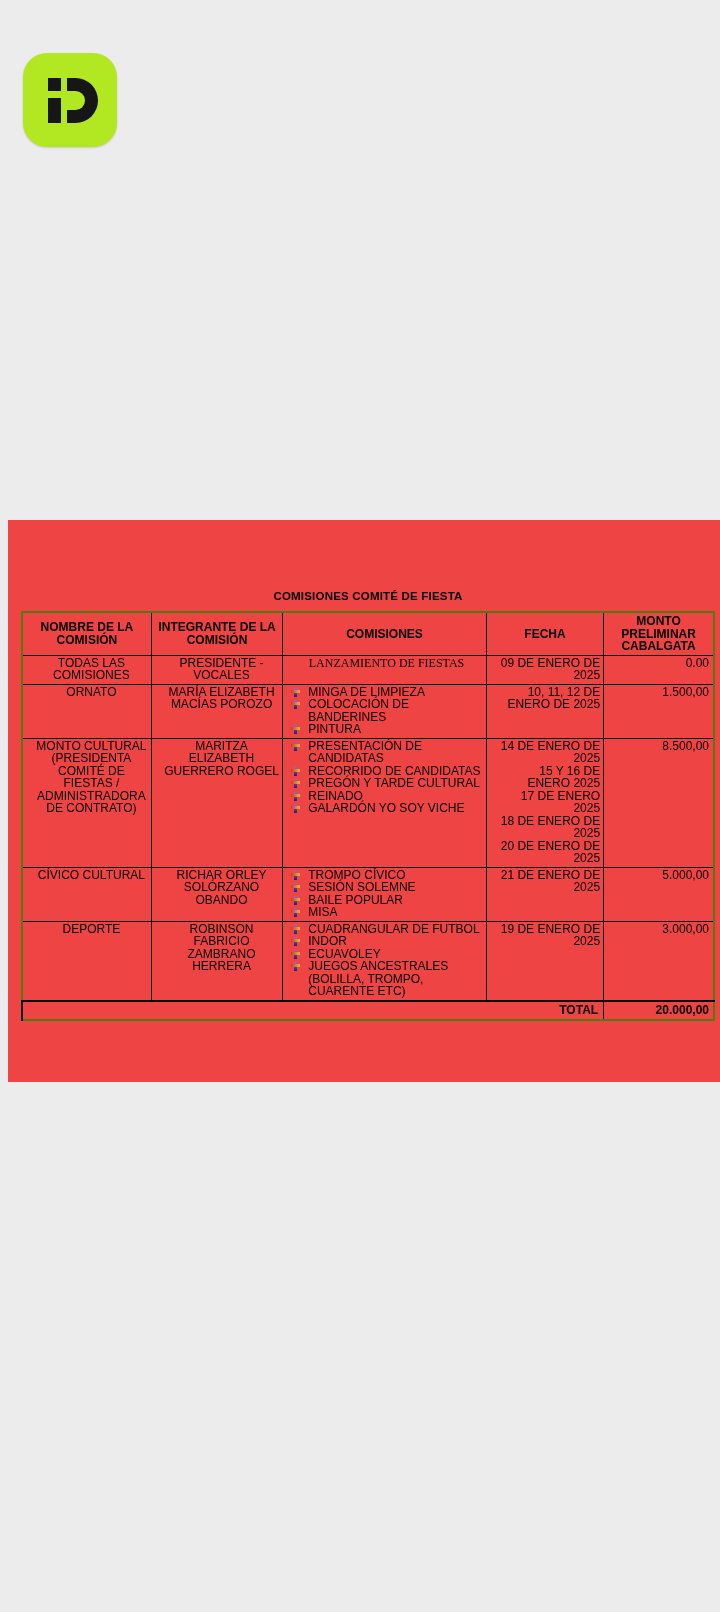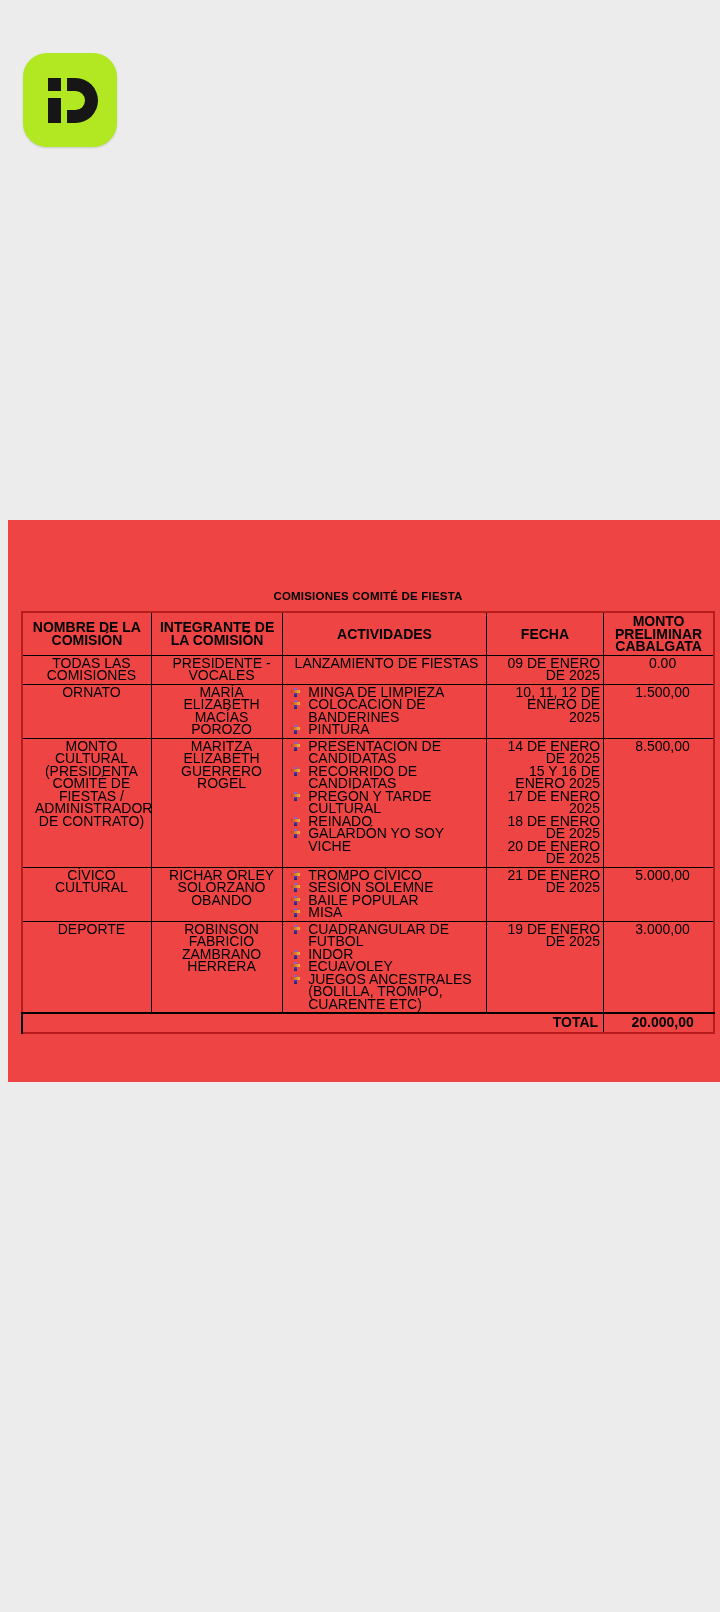--- a/index.html
+++ b/index.html
@@ -49,50 +49,51 @@
     font-size: 11.5px;
     font-weight: bold;
     letter-spacing: 0.2px;
     margin-bottom: 9px;
   }
 
   table.comisiones {
     width: 100%;
     border-collapse: collapse;
     table-layout: fixed;
-    font-size: 14px;
+    font-size: 12px;
     line-height: 12.5px;
-    border: 2px solid #b91c1c;
+    border: 2px solid #4d7c0f;
   }
   .comisiones th, .comisiones td {
     border: 1px solid #000;
     vertical-align: top;
     overflow: hidden;
   }
   .comisiones th {
     font-weight: bold;
     text-align: center;
     padding: 2px 2px;
     border-bottom: 1.5px solid #000;
     vertical-align: middle;
   }
   .comisiones td { padding: 1px 3px 2px 12px; }
   td.c-nombre, td.c-integrante, td.c-fecha { text-align: center; }
-  td.c-monto { text-align: center; padding-right: 4px; }
+  td.c-monto { text-align: right; padding-right: 4px; }
   td.c-activ { padding-left: 8px; padding-right: 4px; }
 
   ul.activ-list { list-style: none; }
   ul.activ-list li {
     display: flex;
     align-items: flex-start;
     gap: 8px;
   }
   ul.activ-list li.centered {
     justify-content: center;
     text-align: center;
+    font-family: Liberation Serif, serif;
   }
   .bullet {
     position: relative;
     flex: 0 0 9px;
     width: 9px; height: 9px;
     margin-top: 2px;
   }
   .bullet::before {
     content: "";
     position: absolute; left: 3px; top: 0;
@@ -133,21 +134,21 @@
         <col style="width:129px">
         <col style="width:131px">
         <col style="width:203px">
         <col style="width:117px">
         <col style="width:110px">
       </colgroup>
       <thead>
         <tr>
           <th>NOMBRE DE LA COMISIÓN</th>
           <th>INTEGRANTE DE LA COMISIÓN</th>
-          <th>ACTIVIDADES</th>
+          <th>COMISIONES</th>
           <th>FECHA</th>
           <th>MONTO PRELIMINAR CABALGATA</th>
         </tr>
       </thead>
       <tbody>
 
         <tr>
           <td class="c-nombre">TODAS LAS COMISIONES</td>
           <td class="c-integrante">PRESIDENTE - VOCALES</td>
           <td class="c-activ">

